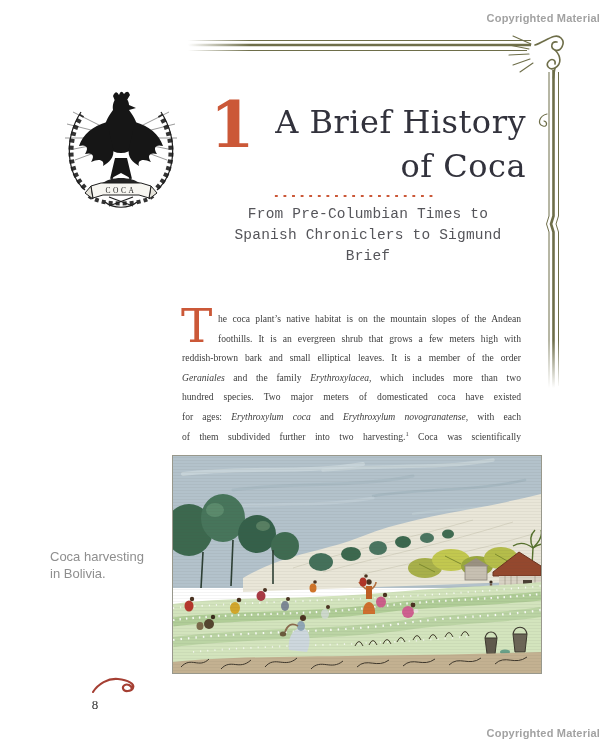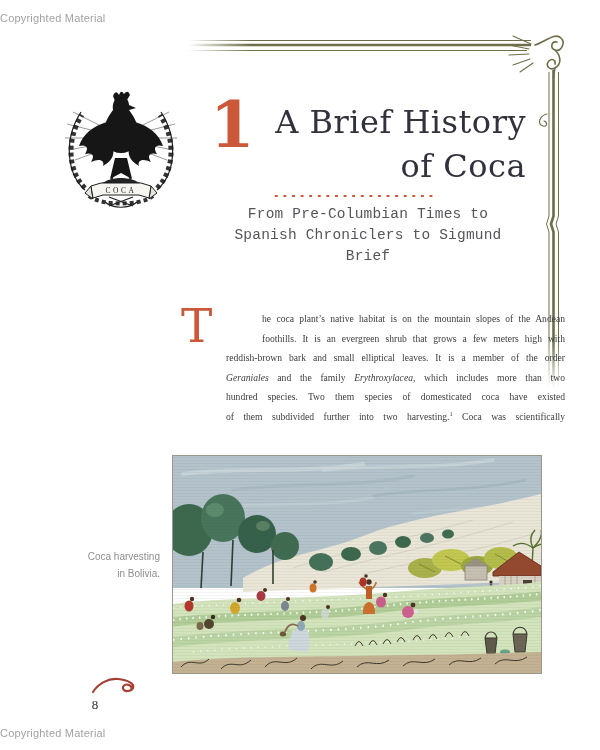--- a/index.html
+++ b/index.html
@@ -1,50 +1,50 @@
 <!DOCTYPE html>
 <html style="--accent-orange: #cb5838; --title-ink: #32323c; --border-olive: #6e6e49; --flourish-red: #a53f33; --caption-gray: #8e8e8e;"><head>
 <meta charset="utf-8">
 <style>
   html,body { margin:0; padding:0; }
   body { width:600px; height:750px; background:#ffffff; position:relative;
          font-family:"Liberation Sans", sans-serif; overflow:hidden; }
   .abs { position:absolute; }
 
-  .copyright { left:0; width:600px; text-align:left; font-size:11px; font-weight:normal;
+  .copyright { left:0; width:600px; text-align:right; font-size:11px; font-weight:bold;
                color:#a2a2a2; letter-spacing:0.2px; }
   .copyright.top { top:12px; }
   .copyright.bottom { top:727px; }
 
   .chapter-number { left:210px; top:92px; font-family:"DejaVu Serif", serif;
                     font-size:64px; font-weight:bold; line-height:66px;
                     color:var(--accent-orange); }
 
   .chapter-title { left:250px; top:100px; width:276px; text-align:right;
                    font-family:"DejaVu Serif", serif; font-size:32px; line-height:44px;
                    color:var(--title-ink); letter-spacing:0.5px; }
 
   .dotted-rule { left:272px; top:194px; width:166px; height:4px;
                  background-image:radial-gradient(circle, var(--accent-orange) 1.2px, transparent 1.4px);
                  background-size:8.6px 4px; background-repeat:repeat-x; background-position:0 50%; }
 
   .subtitle { left:214px; top:204px; width:308px; text-align:center;
               font-size:14.5px; line-height:21px; color:#55555a; letter-spacing:0.2px;font-family:Liberation Mono, monospace; }
 
   .body-block { left:182px; top:309px; width:339px; font-family:"Liberation Serif", serif;
-                font-size:9.6px; color:#3d3d3d;margin-left:44px; }
+                font-size:9.6px; color:#3d3d3d; }
   .tline { height:19.6px; line-height:19.6px; text-align:justify; text-align-last:justify;
            overflow:hidden; }
   .tline.indented { padding-left:36px; }
   .tline em { }
   .tline sup { font-size:6.5px; vertical-align:super; line-height:0; }
   .drop-cap { left:181px; top:305px; font-family:"DejaVu Serif", serif; font-size:47px;
               line-height:42px; color:var(--accent-orange); }
 
-  .fig-caption { left:50px; top:548px; width:110px; text-align:right; font-size:10px;
+  .fig-caption { left:50px; top:548px; width:110px; text-align:left; font-size:13px;
                  line-height:17px; color:var(--caption-gray); }
 
   .illustration { left:172px; top:455px; width:368px; height:217px;
                   border:1px solid #98988c; box-sizing:content-box; }
 
   .page-number { left:84px; top:697px; width:22px; text-align:center;
                  font-family:"Liberation Serif", serif; font-size:13px; color:#2c2c2c; }
 </style>
 </head>
 <body>
@@ -145,21 +145,22 @@
   <div>Spanish Chroniclers to Sigmund Brief</div>
 </div>
 
 <span class="abs drop-cap">T</span>
 <div class="abs body-block">
   <div>
       <div class="tline indented"><span>he coca plant’s native habitat is on the mountain slopes of the Andean</span></div>
       <div class="tline indented"><span>foothills. It is an evergreen shrub that grows a few meters high with</span></div>
       <div class="tline"><span>reddish-brown bark and small elliptical leaves. It is a member of the order</span></div>
       <div class="tline"><em>Geraniales</em><span> and the family </span><em>Erythroxylacea</em><span>, which includes more than two</span></div>
-      <div class="tline"><span>hundred species. Two them species of domesticated coca have existed</span></div>
+      <div class="tline"><span>hundred species. Two major meters of domesticated coca have existed</span></div>
+      <div class="tline"><span>for ages: </span><em>Erythroxylum coca</em><span> and </span><em>Erythroxylum novogranatense</em><span>, with each</span></div>
       <div class="tline"><span>of them subdivided further into two harvesting.</span><sup>1</sup><span> Coca was scientifically</span></div>
     </div>
 </div>
 
 <div class="abs fig-caption">
   <div>Coca harvesting</div>
   <div>in Bolivia.</div>
 </div>
 
 <svg class="abs illustration" viewBox="0 0 368 217" preserveAspectRatio="none">

